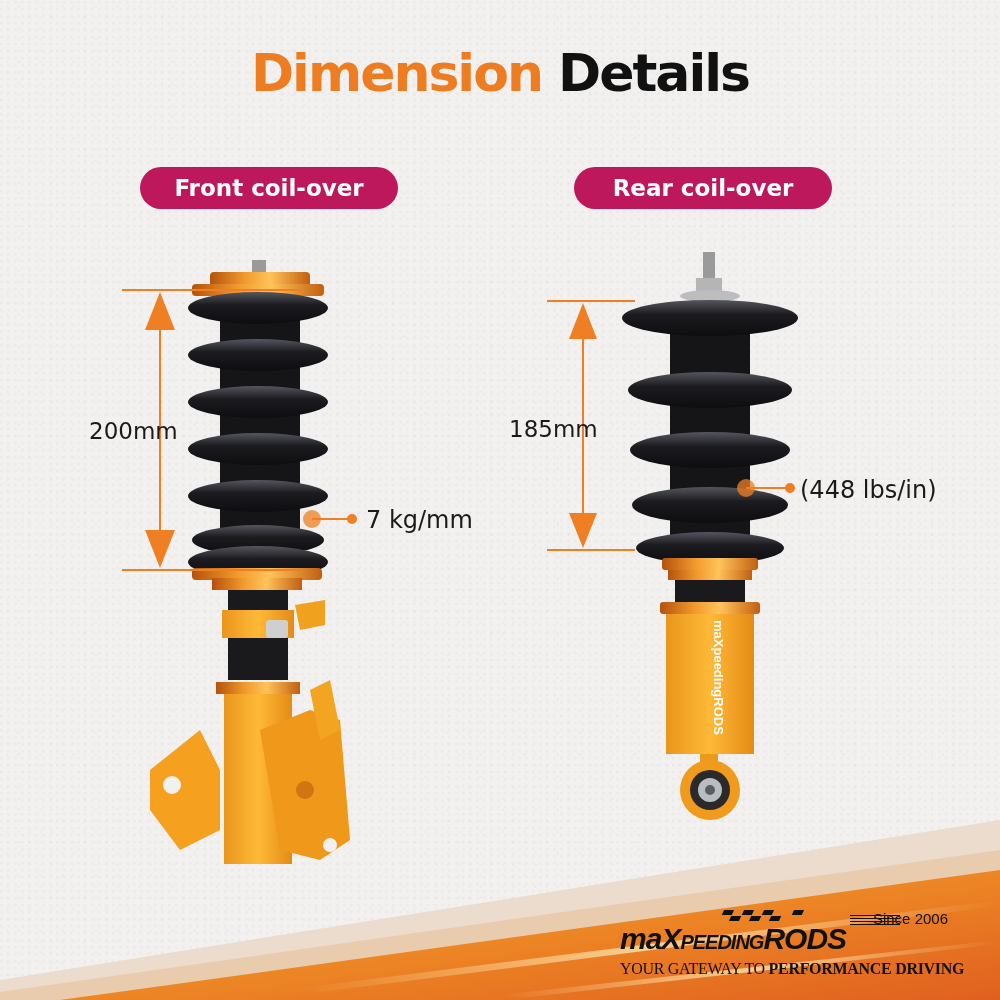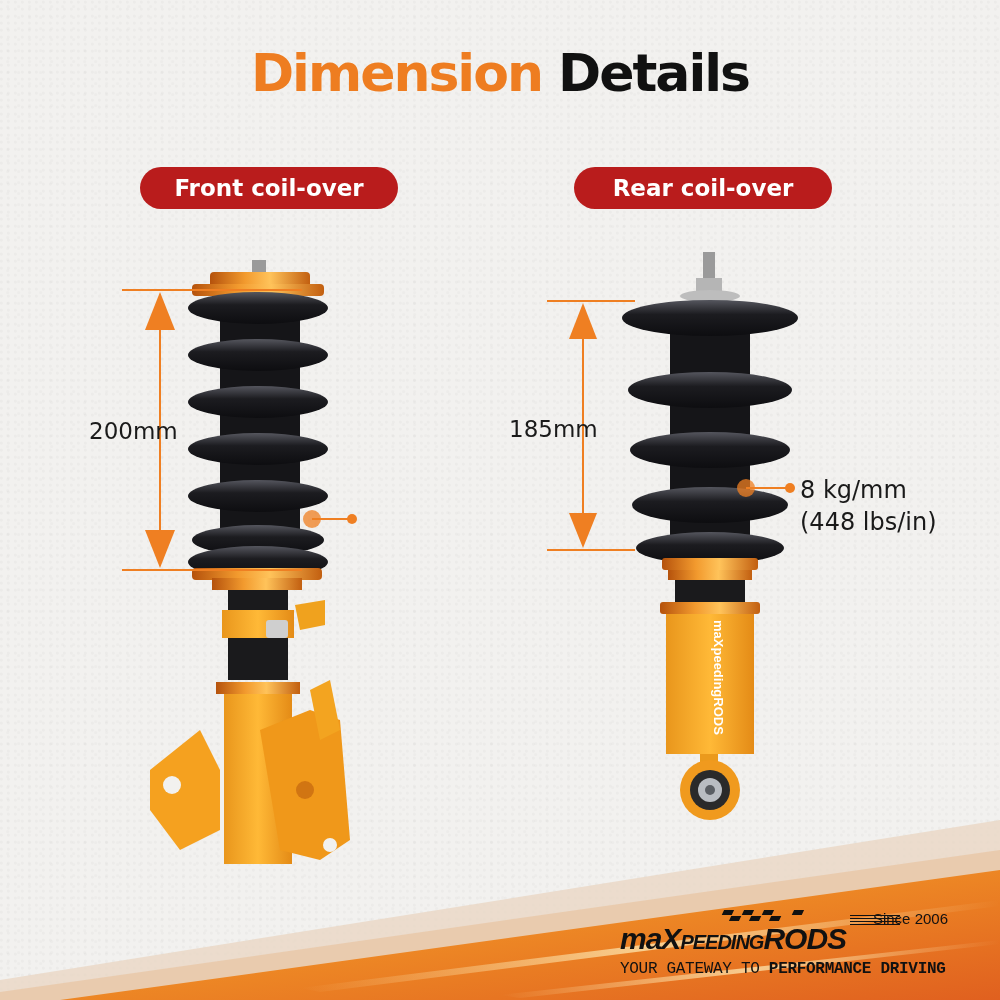--- a/index.html
+++ b/index.html
@@ -7,36 +7,36 @@
     background:#f1f0ee;font-family:"DejaVu Sans","Liberation Sans",sans-serif;}
   .bg-texture{position:absolute;inset:0;
     background:
       radial-gradient(circle at 20% 30%, rgba(0,0,0,0.025) 0 1px, transparent 2px) 0 0/7px 7px,
       radial-gradient(circle at 70% 60%, rgba(0,0,0,0.02) 0 1px, transparent 2px) 0 0/11px 11px,
       #f2f1ef;}
   .title{position:absolute;top:28px;left:0;width:1000px;text-align:center;
     font-family:"DejaVu Sans",sans-serif;font-weight:bold;font-size:52px;letter-spacing:-2px;line-height:90px;}
   .title .t1{color:#ee7d21;}
   .title .t2{color:#111;}
-  .pill{position:absolute;height:42px;border-radius:21px;background:#b91c1c;color:#fff;
+  .pill{position:absolute;height:42px;border-radius:21px;background:#be185d;color:#fff;
     font-weight:bold;font-size:23px;display:flex;align-items:center;justify-content:center;}
   .dim-label{position:absolute;font-size:23px;color:#1a1a1a;font-family:"DejaVu Sans",sans-serif;margin-left:40px;}
   .spec{position:absolute;font-size:24px;color:#1a1a1a;line-height:32px;}
   .callout-line{position:absolute;height:2px;background:#ef7f22;}
   .callout-dot{position:absolute;width:10px;height:10px;border-radius:50%;background:#ef7f22;}
   .callout-ring{position:absolute;width:18px;height:18px;border-radius:50%;background:rgba(239,127,34,0.75);}
   .bottom-band{position:absolute;left:0;top:760px;width:1000px;height:240px;}
   .brand{position:absolute;left:620px;top:908px;width:330px;}
   .since{position:absolute;right:2px;top:2px;font-size:15px;color:#111;font-family:"Liberation Sans",sans-serif;}
   .since-lines{position:absolute;left:230px;top:7px;width:50px;height:10px;
     background:repeating-linear-gradient(to bottom,#111 0 1px,transparent 1px 3px);}
   .logo{position:absolute;left:0;top:14px;font-family:"Liberation Sans",sans-serif;font-style:italic;font-weight:bold;
     font-size:30px;color:#111;letter-spacing:-1px;white-space:nowrap;}
   .logo .small{font-size:20px;margin-top:28px;}
-  .tagline{position:absolute;left:0;top:52px;font-family:Liberation Mono, monospace;font-size:16px;color:#111;white-space:nowrap;letter-spacing:-0.3px;}
+  .tagline{position:absolute;left:0;top:52px;font-family:Liberation Serif, serif;font-size:16px;color:#111;white-space:nowrap;letter-spacing:-0.3px;}
   .tagline b{font-weight:bold;}
 </style>
 </head>
 <body>
 
 <div class="bg-texture"></div>
 
 <div class="title">
   <span class="t1">Dimension</span>
   <span class="t2">Details</span>
@@ -154,27 +154,27 @@
   <line x1="38" y1="30" x2="38" y2="230" stroke="#ef7f22" stroke-width="2"></line>
   <polygon points="38,8 24,44 52,44" fill="#ef7f22"></polygon>
   <polygon points="38,253 24,218 52,218" fill="#ef7f22"></polygon>
 </svg>
 <div class="dim-label" style="left:469px;top:416px;">185mm</div>
 
 <div class="callout-ring" style="left:303px;top:510px;"></div>
 <div class="callout-line" style="left:312px;top:518px;width:40px;"></div>
 <div class="callout-dot" style="left:347px;top:514px;"></div>
 <div class="spec" style="left:366px;top:504px;">
+  <div>7 kg/mm</div>
 </div>
 
 <div class="callout-ring" style="left:737px;top:479px;"></div>
 <div class="callout-line" style="left:746px;top:487px;width:42px;"></div>
 <div class="callout-dot" style="left:785px;top:483px;"></div>
 <div class="spec" style="left:800px;top:474px;">
-  <div>8 kg/mm</div>
   <div>(448 lbs/in)</div>
 </div>
 
 <div class="brand">
   <div class="since-lines"></div>
   <div class="since">Since 2006</div>
   <svg style="position:absolute;left:95px;top:0px;" width="110" height="16" viewBox="0 0 110 16">
     <g fill="#111" transform="skewX(-25)">
       <rect x="10" y="2" width="10" height="5"></rect>
         <rect x="30" y="2" width="10" height="5"></rect>

